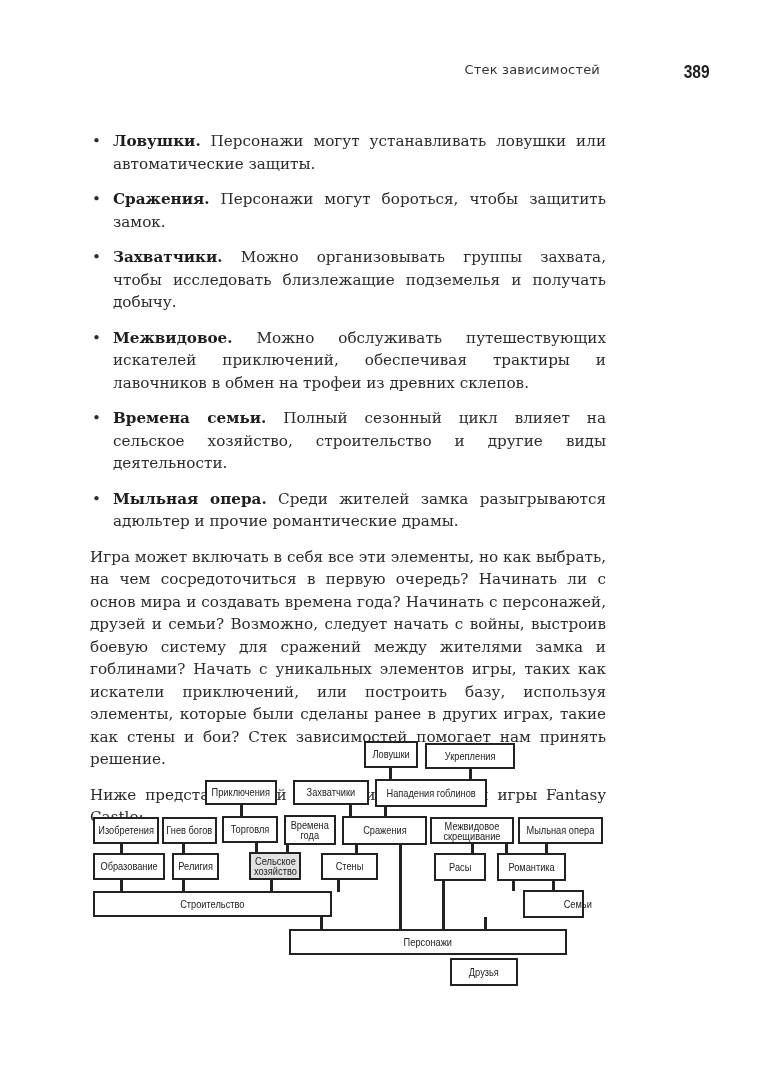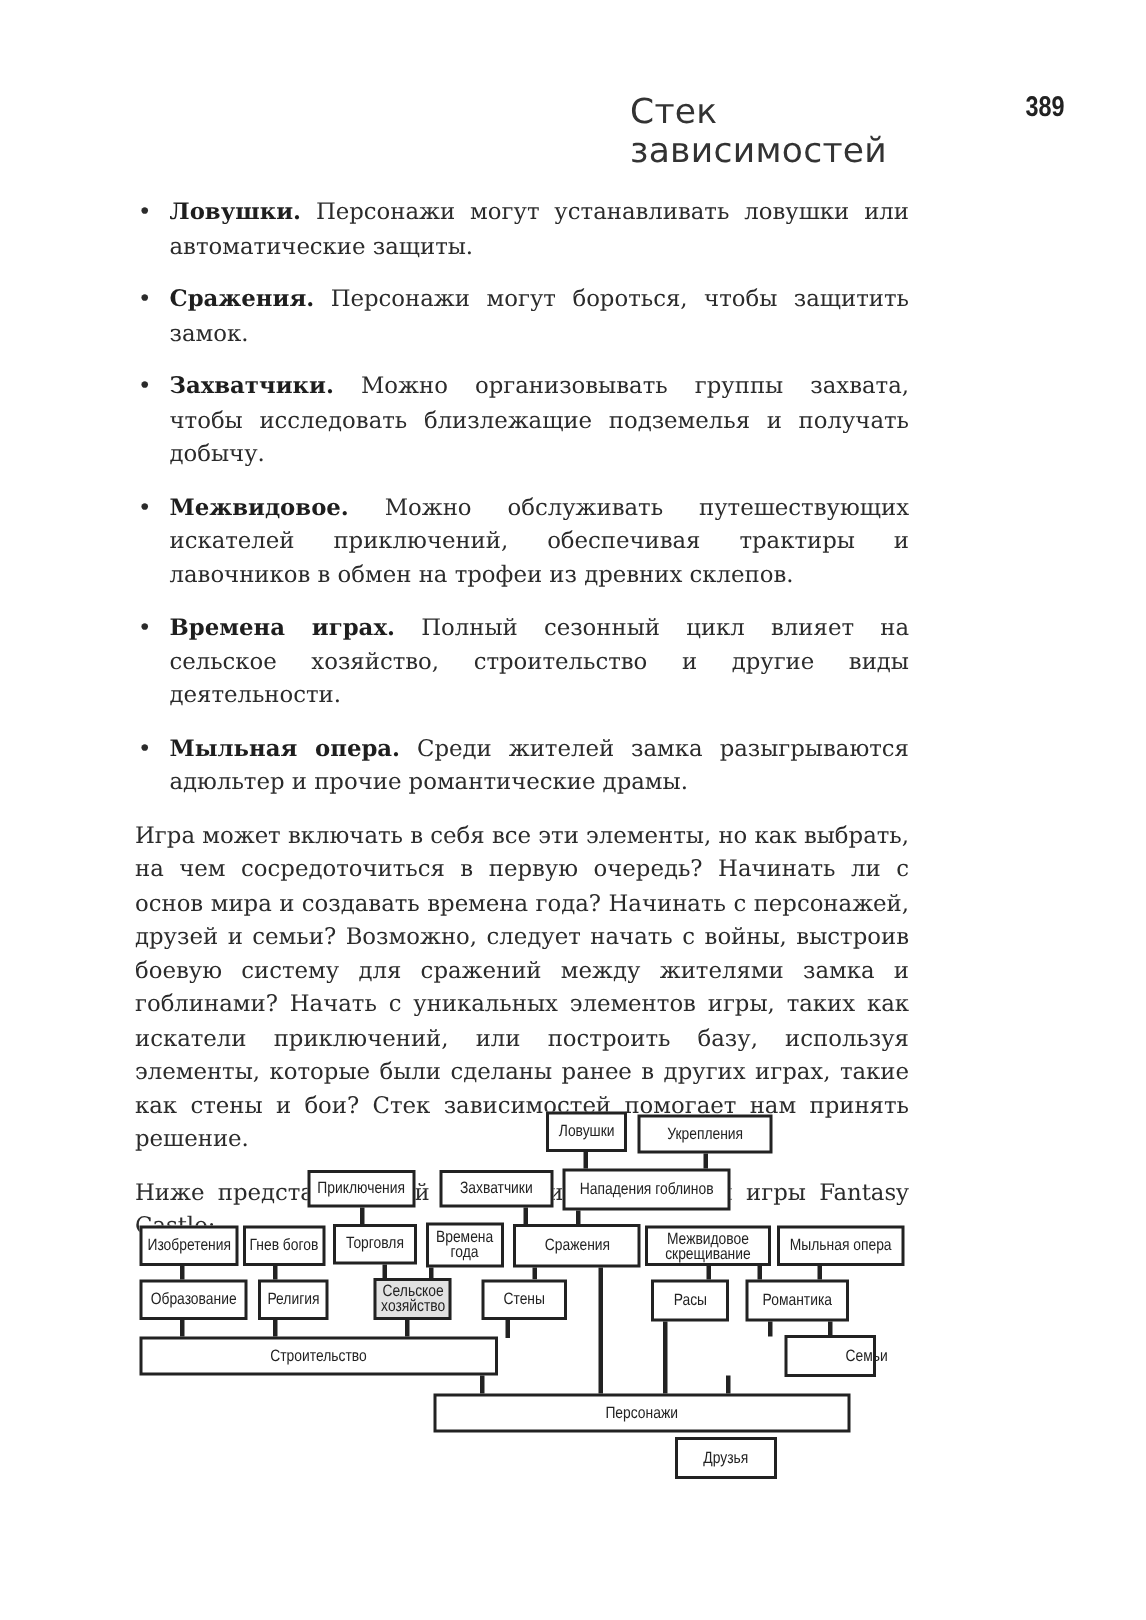--- a/index.html
+++ b/index.html
@@ -1,18 +1,18 @@
 <!DOCTYPE html>
 <html><head>
 <meta charset="utf-8">
 <style>
   html, body { margin:0; padding:0; background:#ffffff; }
   body { width:764px; height:1080px; position:relative; overflow:hidden; color:#2a2a2a; }
   .running-head { position:absolute; top:62px; left:420px; width:290px; height:30px; }
-  .rh-title { position:absolute; right:110px; top:0; font-family:"DejaVu Sans", sans-serif; font-size:23px; color:#333; letter-spacing:0.2px; }
+  .rh-title { position:absolute; right:110px; top:0; font-family:"DejaVu Sans", sans-serif; font-size:13px; color:#333; letter-spacing:0.2px; }
   .rh-page { position:absolute; right:0; top:-1px; font-family:"Liberation Sans", sans-serif; font-weight:bold; font-size:19px; color:#222; transform:scaleX(0.82); transform-origin:right center; }
 
   .content { position:absolute; left:90px; top:130px; width:516px; font-family:"DejaVu Serif", serif; font-size:15.2px; line-height:22.5px; color:#2b2b2b; }
   .bullets { list-style:none; margin:0; padding:0; }
   .bullet { position:relative; padding-left:23px; margin-bottom:13px; text-align:justify; }
   .bullet .dot { position:absolute; left:2px; top:0; }
   .bullet b { font-weight:bold; color:#1e1e1e; }
   .para { margin:0 0 13px 0; text-align:justify; }
 
   .diagram { position:absolute; left:0; top:0; width:764px; height:1080px; pointer-events:none; }
@@ -31,21 +31,21 @@
   <span class="rh-title">Стек зависимостей</span>
   <span class="rh-page">389</span>
 </div>
 
 <div class="content">
   <ul class="bullets">
     <li class="bullet"><span class="dot">•</span><b>Ловушки.</b><span> Персонажи могут устанавливать ловушки или автоматические защиты.</span></li>
     <li class="bullet"><span class="dot">•</span><b>Сражения.</b><span> Персонажи могут бороться, чтобы защитить замок.</span></li>
     <li class="bullet"><span class="dot">•</span><b>Захватчики.</b><span> Можно организовывать группы захвата, чтобы исследовать близлежащие подземелья и получать добычу.</span></li>
     <li class="bullet"><span class="dot">•</span><b>Межвидовое.</b><span> Можно обслуживать путешествующих искателей приключений, обеспечивая трактиры и лавочников в обмен на трофеи из древних склепов.</span></li>
-    <li class="bullet"><span class="dot">•</span><b>Времена играх.</b><span> Полный сезонный цикл влияет на сельское хозяйство, строительство и другие виды деятельности.</span></li>
+    <li class="bullet"><span class="dot">•</span><b>Времена семьи.</b><span> Полный сезонный цикл влияет на сельское хозяйство, строительство и другие виды деятельности.</span></li>
     <li class="bullet"><span class="dot">•</span><b>Мыльная опера.</b><span> Среди жителей замка разыгрываются адюльтер и прочие романтические драмы.</span></li>
   </ul>
   <p class="para">Игра может включать в себя все эти элементы, но как выбрать, на чем сосредоточиться в первую очередь? Начинать ли с основ мира и создавать времена года? Начинать с персонажей, друзей и семьи? Возможно, следует начать с войны, выстроив боевую систему для сражений между жителями замка и гоблинами? Начать с уникальных элементов игры, таких как искатели приключений, или построить базу, используя элементы, которые были сделаны ранее в других играх, такие как стены и бои? Стек зависимостей помогает нам принять решение.</p>
   <p class="para">Ниже представлен мой стек зависимостей для игры Fantasy Castle:</p>
 </div>
 
 <div class="diagram">
 
   <div class="vline" style="left:389px;top:767px;height:13px;"></div>
   <div class="vline" style="left:469px;top:767px;height:13px;"></div>

